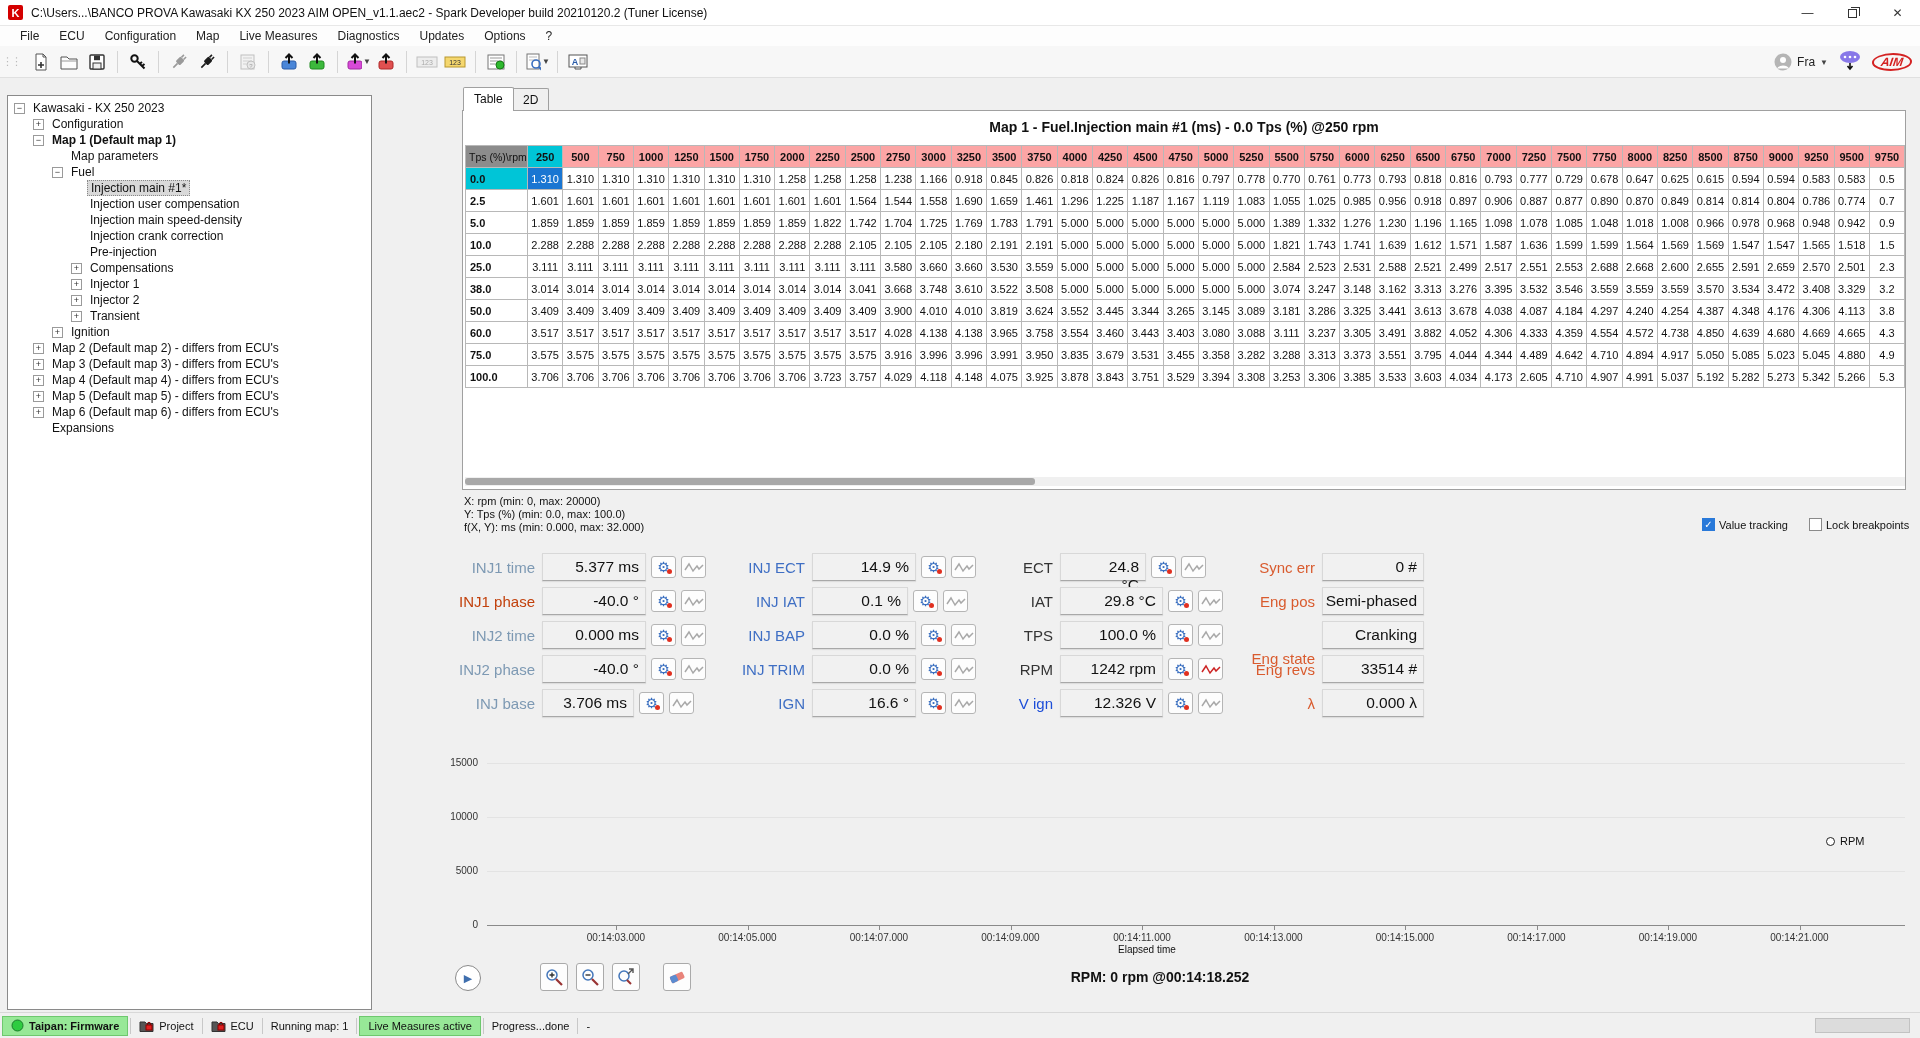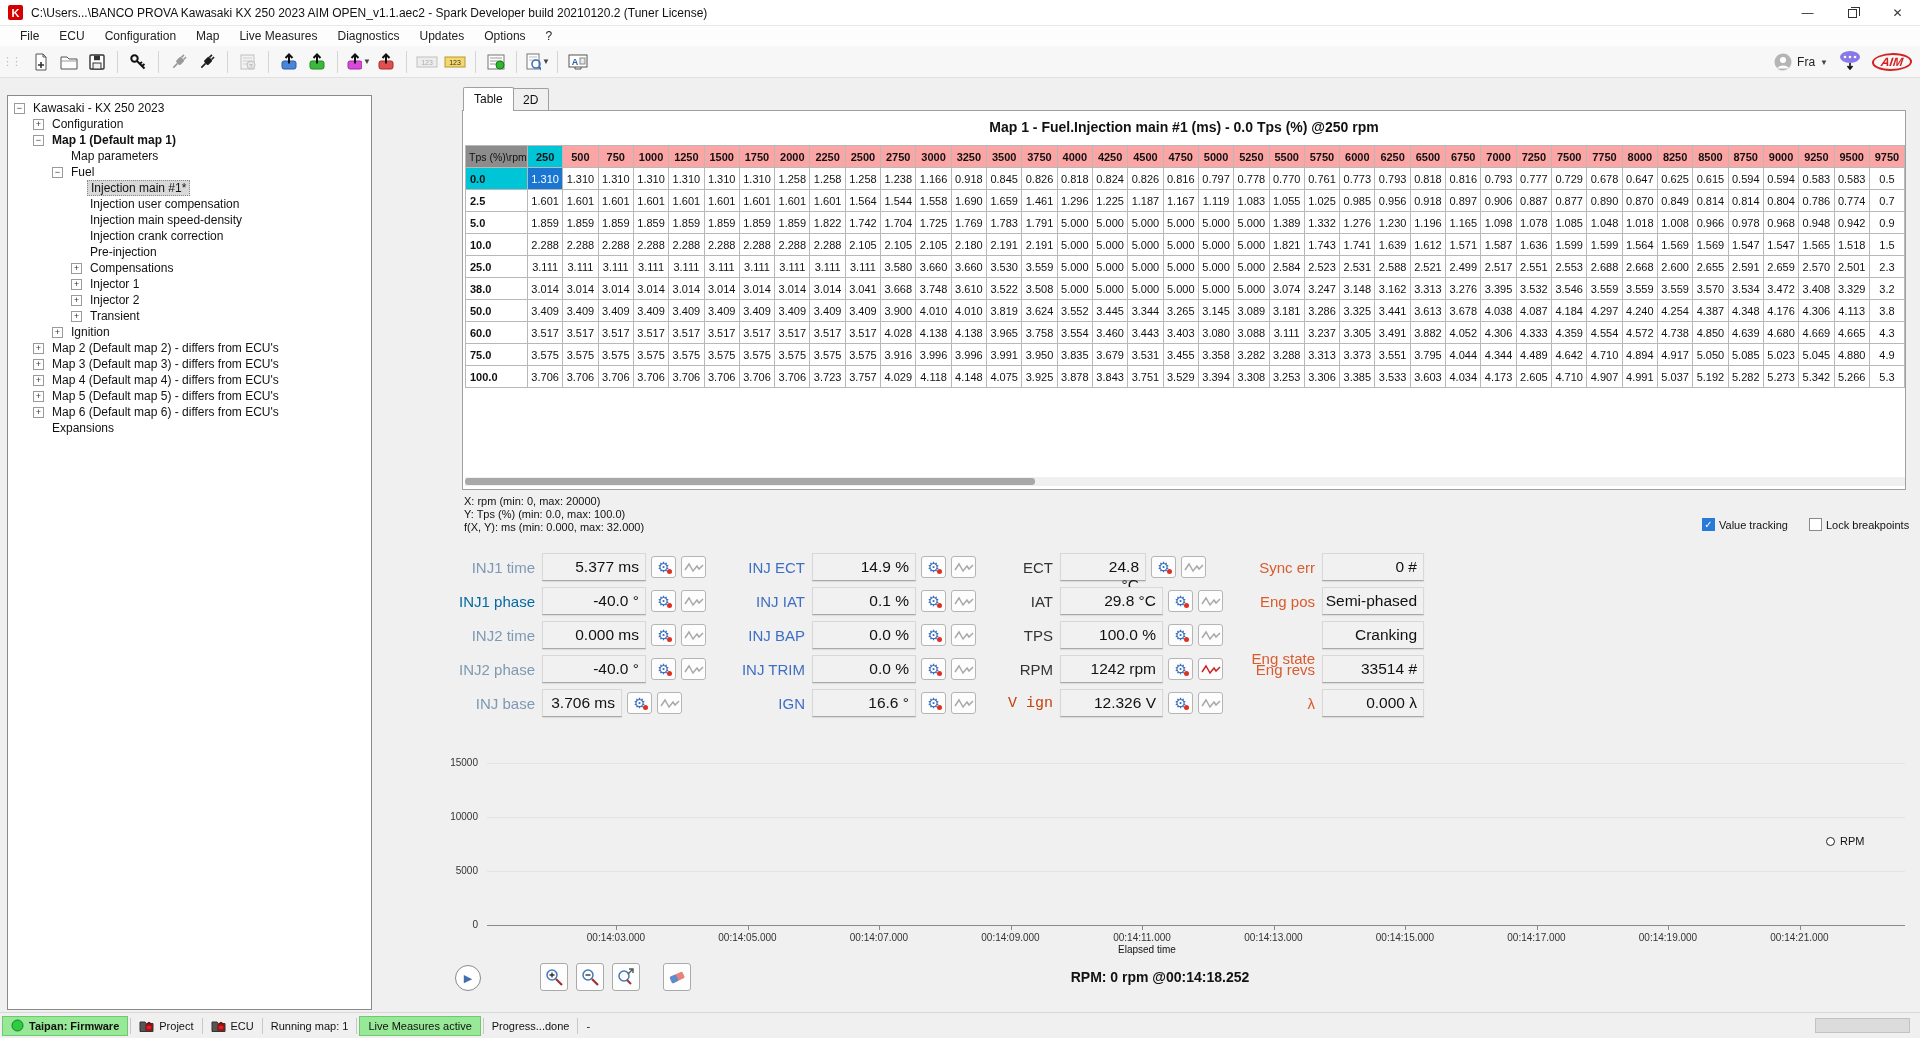--- a/index.html
+++ b/index.html
@@ -918,21 +918,21 @@
         <div class="mbtn">
           <span class="gearglyph">⚙</span>
         </div>
         <div class="mbtn">
           <svg width="20" height="14">
             <polyline points="1,10 5,4 9,11 13,6 15,9 19,5" fill="none" stroke="#a8a8a8" stroke-width="1.5"></polyline>
           </svg>
         </div>
       </div>
       <div class="mrow">
-        <div class="mlabel" style="width: 92px; color: #0369a1;">INJ1 phase</div>
+        <div class="mlabel" style="width: 92px; color: #c2410c;">INJ1 phase</div>
         <div class="mval" style="width: 104px;">-40.0 °</div>
         <div class="mbtn">
           <span class="gearglyph">⚙</span>
         </div>
         <div class="mbtn">
           <svg width="20" height="14">
             <polyline points="1,10 5,4 9,11 13,6 15,9 19,5" fill="none" stroke="#a8a8a8" stroke-width="1.5"></polyline>
           </svg>
         </div>
       </div>
@@ -955,21 +955,21 @@
           <span class="gearglyph">⚙</span>
         </div>
         <div class="mbtn">
           <svg width="20" height="14">
             <polyline points="1,10 5,4 9,11 13,6 15,9 19,5" fill="none" stroke="#a8a8a8" stroke-width="1.5"></polyline>
           </svg>
         </div>
       </div>
       <div class="mrow">
         <div class="mlabel" style="width: 92px; color: rgb(125, 153, 179);">INJ base</div>
-        <div class="mval" style="width: 80px; text-align: right;">3.706 ms</div>
+        <div class="mval" style="width: 92px; text-align: right;">3.706 ms</div>
         <div class="mbtn">
           <span class="gearglyph">⚙</span>
         </div>
         <div class="mbtn">
           <svg width="20" height="14">
             <polyline points="1,10 5,4 9,11 13,6 15,9 19,5" fill="none" stroke="#a8a8a8" stroke-width="1.5"></polyline>
           </svg>
         </div>
       </div>
     </div>
@@ -981,21 +981,21 @@
           <span class="gearglyph">⚙</span>
         </div>
         <div class="mbtn">
           <svg width="20" height="14">
             <polyline points="1,10 5,4 9,11 13,6 15,9 19,5" fill="none" stroke="#a8a8a8" stroke-width="1.5"></polyline>
           </svg>
         </div>
       </div>
       <div class="mrow">
         <div class="mlabel" style="width: 100px; color: rgb(63, 111, 196);">INJ IAT</div>
-        <div class="mval" style="width: 104px;">0.1 %</div>
+        <div class="mval" style="width: 96px;">0.1 %</div>
         <div class="mbtn">
           <span class="gearglyph">⚙</span>
         </div>
         <div class="mbtn">
           <svg width="20" height="14">
             <polyline points="1,10 5,4 9,11 13,6 15,9 19,5" fill="none" stroke="#a8a8a8" stroke-width="1.5"></polyline>
           </svg>
         </div>
       </div>
       <div class="mrow">
@@ -1078,21 +1078,21 @@
         <div class="mbtn">
           <span class="gearglyph">⚙</span>
         </div>
         <div class="mbtn">
           <svg width="20" height="14">
             <polyline points="1,10 5,4 9,11 13,6 15,9 19,5" fill="none" stroke="#cc2222" stroke-width="1.5"></polyline>
           </svg>
         </div>
       </div>
       <div class="mrow">
-        <div class="mlabel" style="width: 80px; color: #c2410c; font-family: Liberation Mono, monospace;">V ign</div>
+        <div class="mlabel" style="width: 80px; color: #1d4ed8;">V ign</div>
         <div class="mval" style="width: 103px;">12.326 V</div>
         <div class="mbtn">
           <span class="gearglyph">⚙</span>
         </div>
         <div class="mbtn">
           <svg width="20" height="14">
             <polyline points="1,10 5,4 9,11 13,6 15,9 19,5" fill="none" stroke="#a8a8a8" stroke-width="1.5"></polyline>
           </svg>
         </div>
       </div>

